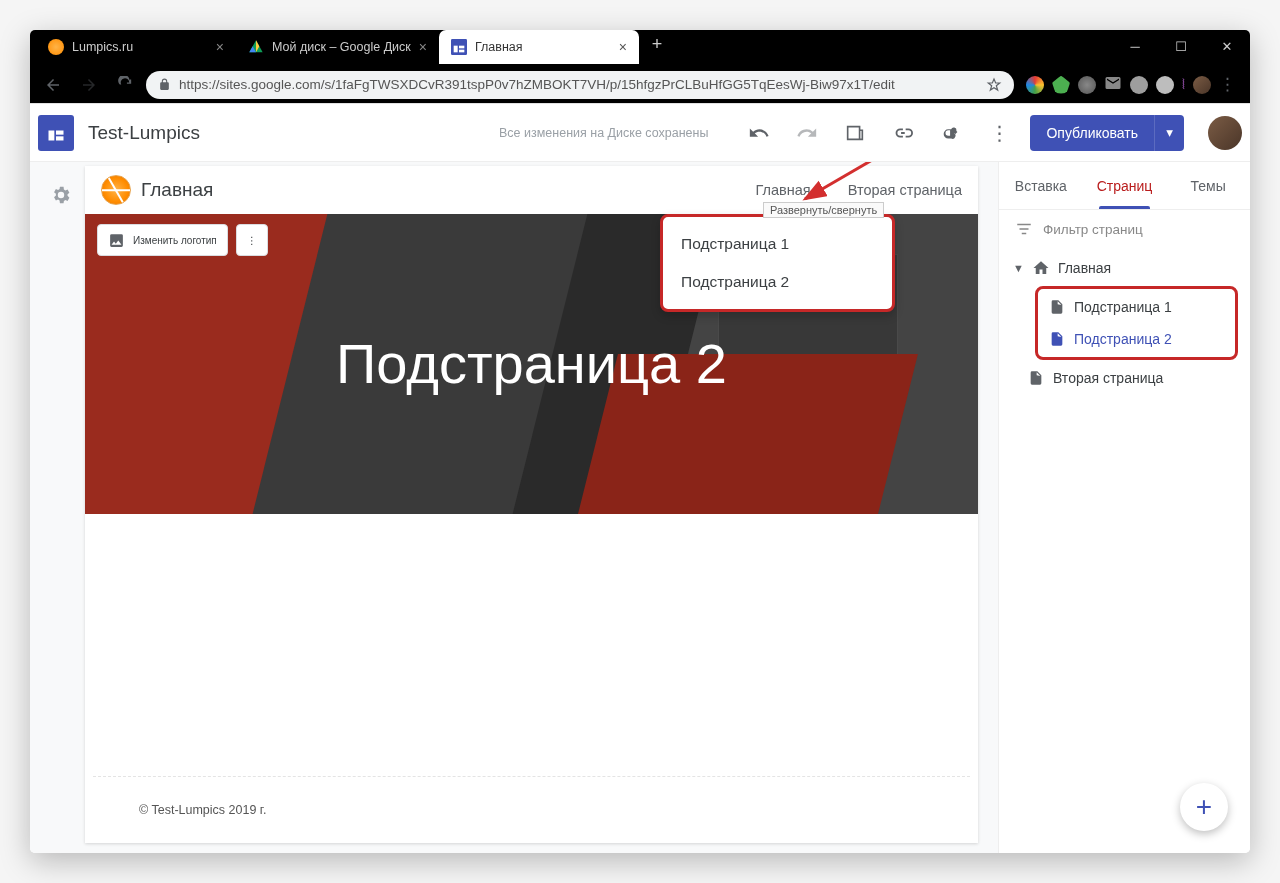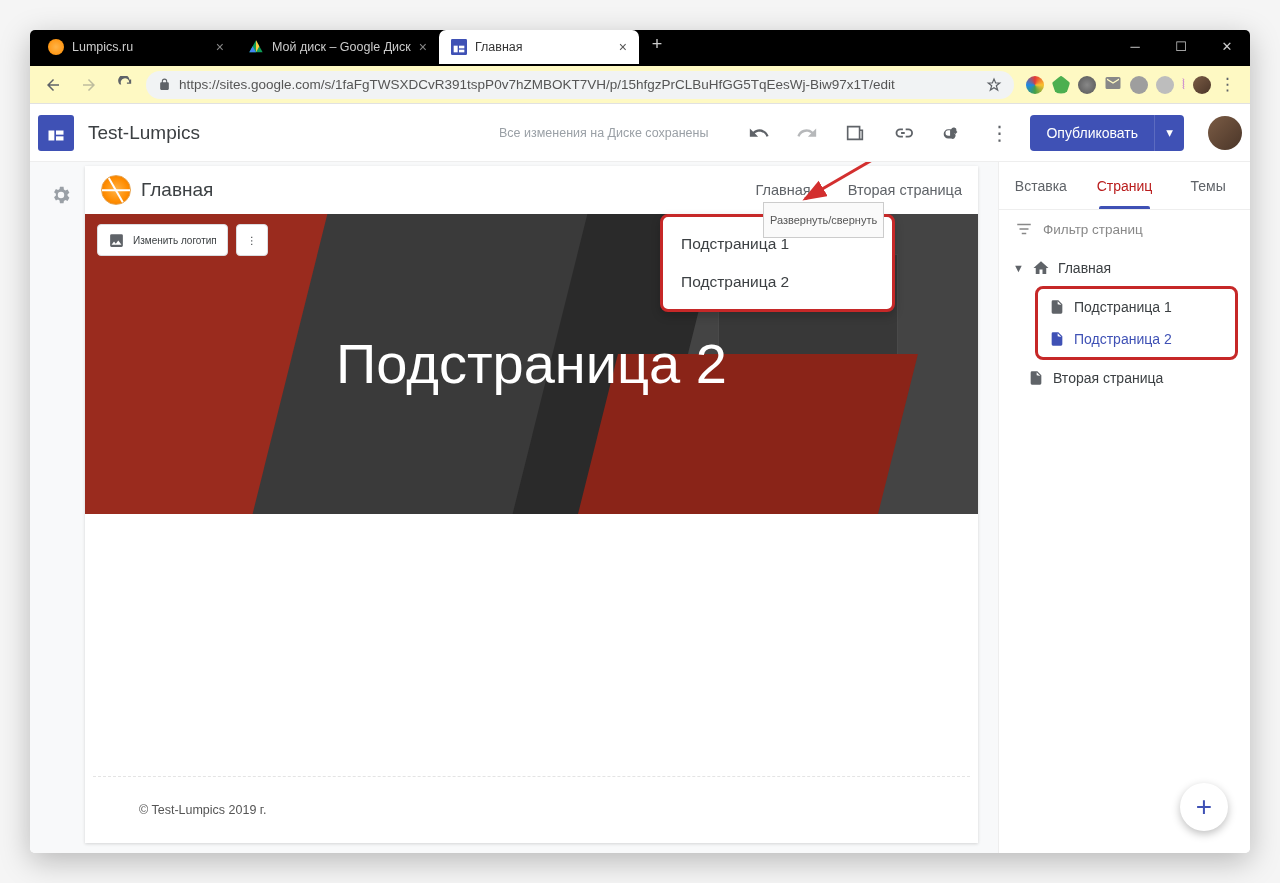--- a/index.html
+++ b/index.html
@@ -10,21 +10,21 @@
   .tabs{display:flex;height:34px;margin-left:6px}
   .tab{display:flex;align-items:center;gap:8px;padding:0 12px;min-width:200px;max-width:220px;height:34px;color:#ccc;font-size:12.5px;border-radius:7px 7px 0 0;position:relative;cursor:pointer}
   .tab.active{background:#fff;color:#333}
   .tab .fav{width:16px;height:16px;border-radius:50%}
   .tab .close{margin-left:auto;font-size:14px;color:#888}
   .tab.active .close{color:#555}
   .newtab{width:28px;height:28px;display:flex;align-items:center;justify-content:center;color:#ccc;margin:0 4px 3px 4px;font-size:18px;cursor:pointer}
   .winctrl{position:absolute;right:0;top:0;display:flex}
   .winctrl div{width:46px;height:32px;display:flex;align-items:center;justify-content:center;color:#ccc;font-size:13px;cursor:pointer}
   
-  .addrbar{height:38px;background:#fef9c3;display:flex;align-items:center;padding:0 8px;gap:6px;border-bottom:1px solid #e1e1e1}
+  .addrbar{height:38px;background:#000000;display:flex;align-items:center;padding:0 8px;gap:6px;border-bottom:1px solid #e1e1e1}
   .navbtn{width:30px;height:30px;display:flex;align-items:center;justify-content:center;color:#5f6368;cursor:pointer;border-radius:50%}
   .omnibox{flex:1;height:28px;background:#f1f3f4;border-radius:14px;display:flex;align-items:center;padding:0 12px;gap:8px;color:#555;font-size:13.5px}
   .exticons{display:flex;gap:8px;align-items:center;padding:0 6px}
   .ext{width:18px;height:18px;border-radius:50%}
   
   .apphdr{height:58px;display:flex;align-items:center;padding:0 8px;gap:14px;border-bottom:1px solid #eee}
   .sitelogo{width:36px;height:36px;background:#3f51b5;border-radius:3px;display:flex;align-items:center;justify-content:center}
   .sitelogo svg{width:20px;height:20px}
   .sitename{font-size:19px;color:#3c4043}
   .savestate{margin-left:auto;color:#9aa0a6;font-size:12.5px}
@@ -56,21 +56,21 @@
   .hero .bg3{position:absolute;right:-80px;top:-30px;width:380px;height:420px;background:#444;transform:skewX(-14deg)}
   .hero .bg3b{position:absolute;right:80px;top:40px;width:180px;height:120px;background:#383838;border:1px solid #4a4a4a}
   .hero .bg4{position:absolute;right:90px;bottom:-80px;width:300px;height:240px;background:#8a2418;transform:skewX(-14deg)}
   .hero h1{position:relative;color:#fff;font-size:56px;font-weight:400;text-align:center;line-height:1.12;max-width:480px}
   .footer-area{flex:1;display:flex;flex-direction:column}
   .footer-gap{flex:1;border-bottom:1px dashed #e4e4e4;margin:0 8px}
   .copyright{padding:26px 54px;font-size:12.5px;color:#555}
   
   .dropdown{position:absolute;left:575px;top:48px;width:235px;background:#fff;border:3px solid #c62828;border-radius:8px;padding:8px 0;box-shadow:0 4px 10px rgba(0,0,0,.2);z-index:10}
   .dropdown .item{padding:10px 18px;font-size:15.5px;color:#3c4043;cursor:pointer}
-  .tooltip{position:absolute;left:678px;top:36px;background:#fafafa;border:1px solid #ccc;padding:11px 6px;font-size:11px;color:#555;z-index:11}
+  .tooltip{position:absolute;left:678px;top:36px;background:#fafafa;border:1px solid #ccc;padding:1px 6px;font-size:11px;color:#555;z-index:11}
   .arrow{position:absolute;left:705px;top:-62px;z-index:20;pointer-events:none}
   
   .sidebar{width:252px;border-left:1px solid #eee;display:flex;flex-direction:column;position:relative;background:#fff}
   .sidetabs{display:flex;height:48px;border-bottom:1px solid #eee}
   .sidetab{flex:1;display:flex;align-items:center;justify-content:center;font-size:14px;color:#5f6368;cursor:pointer;position:relative}
   .sidetab.active{color:#b91c1c}
   .sidetab.active::after{content:'';position:absolute;bottom:0;left:16px;right:16px;height:3px;background:#3f51b5;border-radius:2px 2px 0 0}
   .filter{display:flex;align-items:center;gap:10px;padding:10px 16px;color:#888;font-size:13.5px;cursor:pointer}
   .tree{padding:4px 6px;font-size:14px;color:#3c4043}
   .tree .row{display:flex;align-items:center;gap:8px;padding:7px 8px;cursor:pointer;border-radius:4px}

